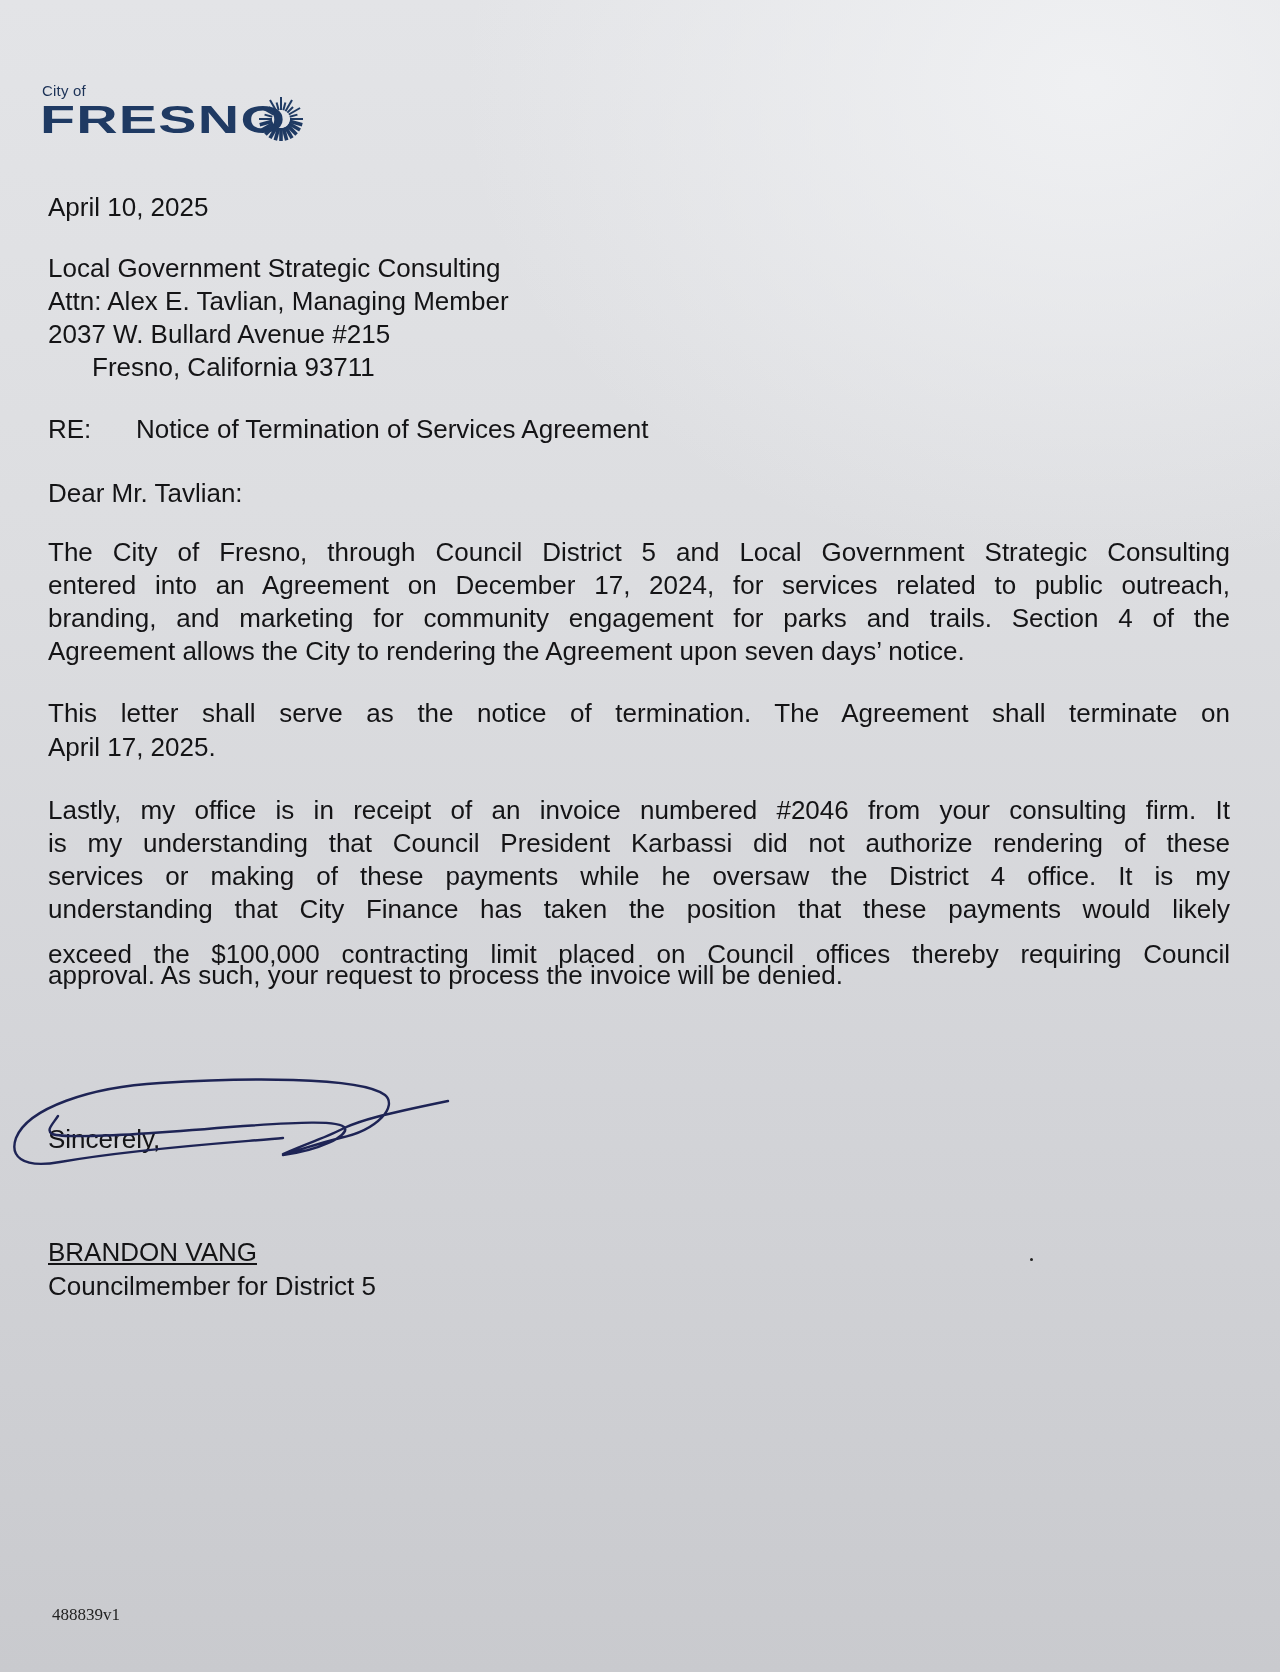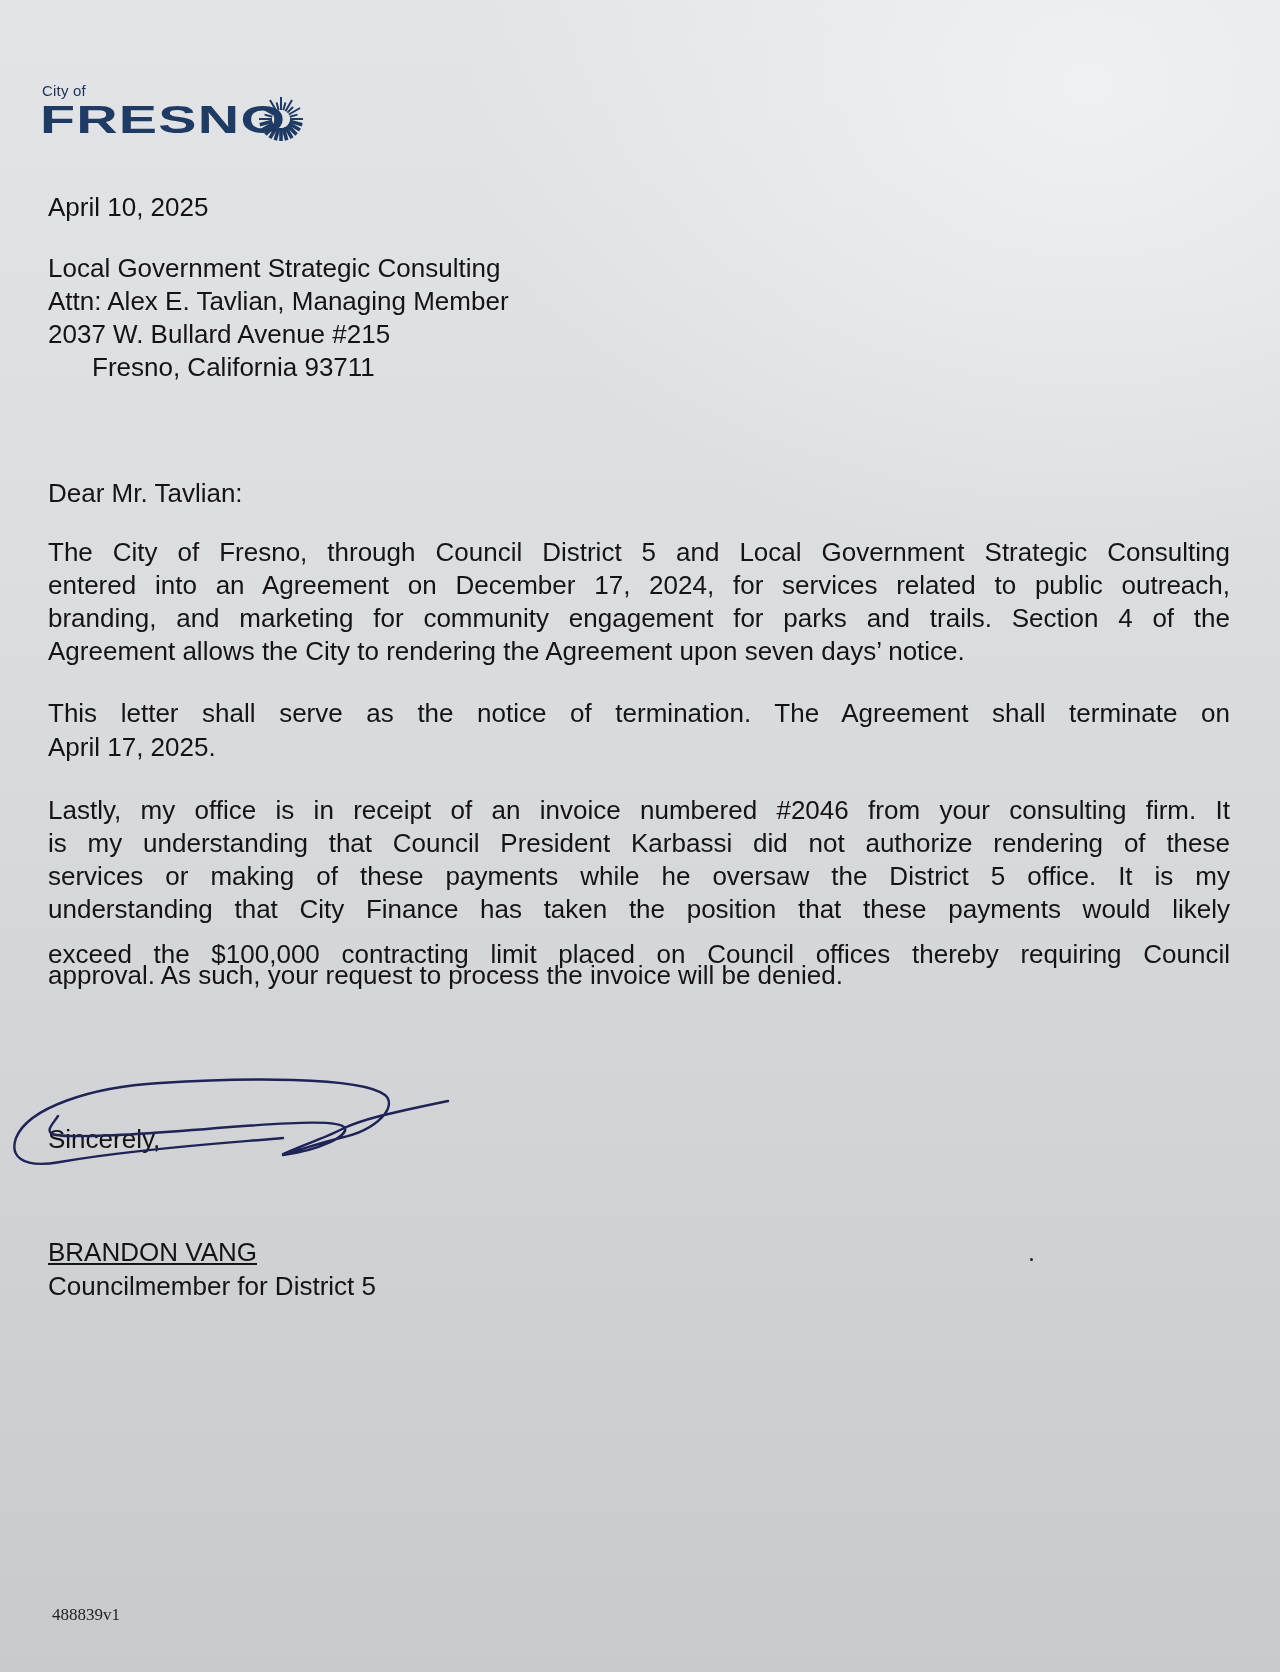--- a/index.html
+++ b/index.html
@@ -74,39 +74,42 @@
 
   <div class="line" style="top:192px;">April 10, 2025</div>
 
   <div>
     <div class="line" style="top:253px;">Local Government Strategic Consulting</div>
     <div class="line" style="top:286px;">Attn: Alex E. Tavlian, Managing Member</div>
     <div class="line" style="top:319px;">2037 W. Bullard Avenue #215</div>
     <div class="line" style="top:352px;margin-left:44px;">Fresno, California 93711</div>
   </div>
 
+  <div class="line" style="top:414px;">
+    <span class="re-label">RE:</span><span>Notice of Termination of Services Agreement</span>
+  </div>
 
   <div class="line" style="top:478px;">Dear Mr. Tavlian:</div>
 
   <div>
     <div class="line just" style="top:537px;">The City of Fresno, through Council District 5 and Local Government Strategic Consulting</div>
     <div class="line just" style="top:570px;">entered into an Agreement on December 17, 2024, for services related to public outreach,</div>
     <div class="line just" style="top:603px;">branding, and marketing for community engagement for parks and trails. Section 4 of the</div>
     <div class="line" style="top:636px;">Agreement allows the City to rendering the Agreement upon seven days’ notice.</div>
   </div>
 
   <div>
     <div class="line just" style="top:698px;">This letter shall serve as the notice of termination.  The Agreement shall terminate on</div>
     <div class="line" style="top:732px;">April 17, 2025.</div>
   </div>
 
   <div>
     <div class="line just" style="top:795px;">Lastly, my office is in receipt of an invoice numbered #2046 from your consulting firm.  It</div>
     <div class="line just" style="top:828px;">is my understanding that Council President Karbassi did not authorize rendering of these</div>
-    <div class="line just" style="top:861px;">services or making of these payments while he oversaw the District 5 office.  It is my</div>
+    <div class="line just" style="top:861px;">services or making of these payments while he oversaw the District 4 office.  It is my</div>
     <div class="line just" style="top:894px;">understanding that City Finance has taken the position that these payments would likely</div>
     <div class="line just" style="top:939px;">exceed the $100,000 contracting limit placed on Council offices thereby requiring Council</div>
     <div class="line" style="top:960px;">approval.  As such, your request to process the invoice will be denied.</div>
   </div>
 
   <div class="line" style="top:1084px;margin-top:40px;">Sincerely,</div>
 
   <svg class="sig" viewBox="0 0 460 150">
     <path id="sig-path" fill="none" stroke-width="2.4" stroke-linecap="round" stroke-linejoin="round" d="M283,148 C240,152 140,158 60,172 C20,179 10,165 16,148 C28,118 90,97 160,93 C240,88 360,86 385,105 C398,116 378,140 340,148 C320,153 300,160 285,164
          M283,164 C310,152 330,146 344,138 C362,130 380,125 448,111

